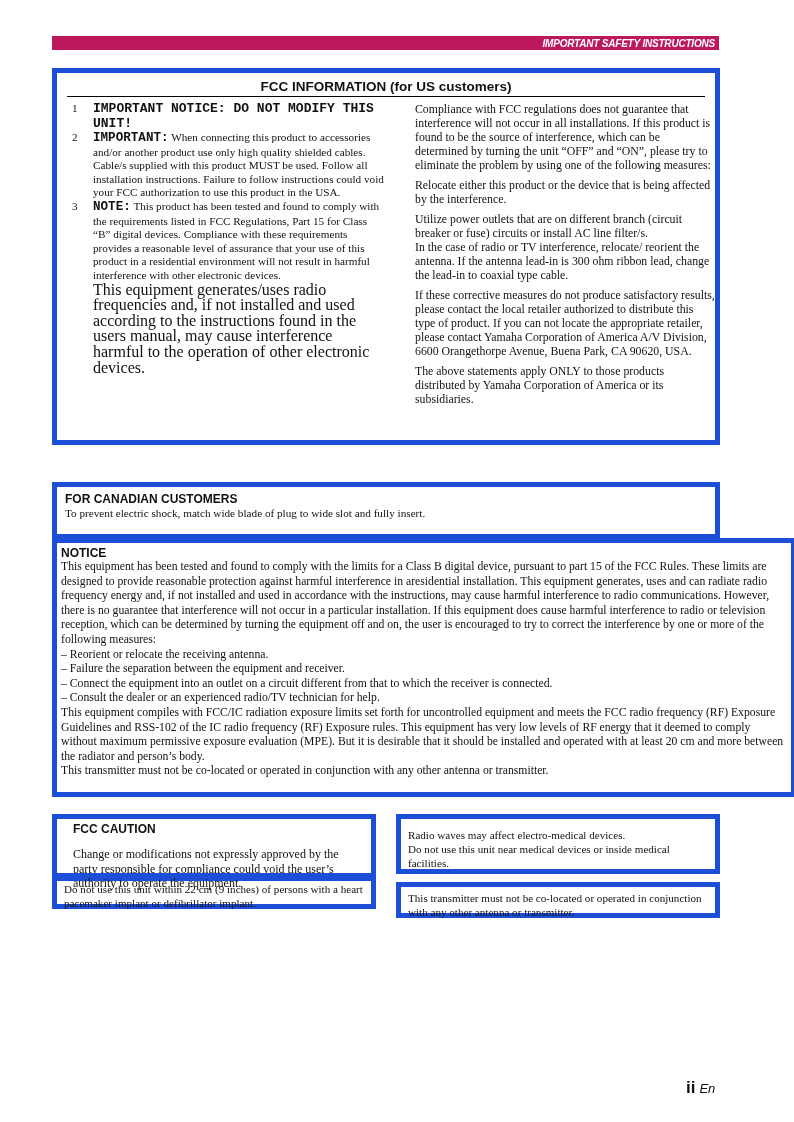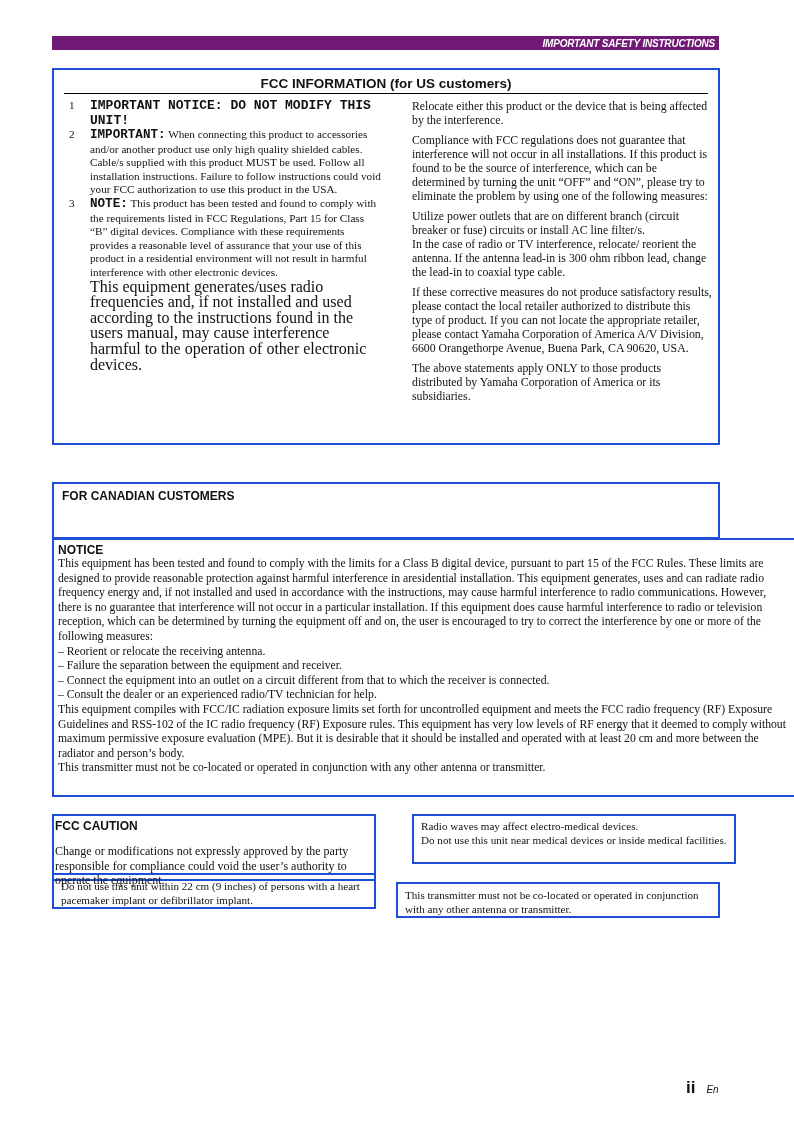--- a/index.html
+++ b/index.html
@@ -1,24 +1,24 @@
 <!DOCTYPE html>
 <html><head>
 <meta charset="utf-8">
 <style>
   html, body { margin:0; padding:0; background:#ffffff; }
   body { width:794px; height:1122px; position:relative; overflow:hidden;
          font-family:"Liberation Serif", serif; color:#111; }
 
-  .header-bar { position:absolute; left:52px; top:36px; width:667px; height:14px; background:#701a75;
+  .header-bar { position:absolute; left:52px; top:36px; width:667px; height:14px; background:#be185d;
                 display:flex; align-items:center; justify-content:flex-end; }
   .header-bar span { color:#fff; font-family:"Liberation Sans", sans-serif; font-weight:bold;
                      font-style:italic; font-size:10px; padding-right:4px; letter-spacing:-0.2px; }
 
-  .box { position:absolute; border:2px solid #1d4ed8; box-sizing:border-box; }
+  .box { position:absolute; border:5px solid #1d4ed8; box-sizing:border-box; }
 
   
   #fcc-box { left:52px; top:68px; width:668px; height:377px; }
   #fcc-title { position:absolute; left:10px; right:10px; top:5px; height:18px; border-bottom:1px solid #000;
                text-align:center; font-family:"Liberation Sans", sans-serif; font-weight:bold; font-size:13.5px; line-height:17px; }
   #fcc-left { position:absolute; left:15px; top:29px; width:312px; font-size:11.2px; line-height:13.6px; }
   #fcc-right { position:absolute; left:358px; top:29px; width:300px; font-size:11.8px; line-height:14px; }
   .item { display:flex; margin-bottom:0; }
   .item .num { width:21px; flex:none; }
   .item .body { flex:1; }
@@ -30,32 +30,32 @@
 
   
   #canada-box { left:52px; top:482px; width:668px; height:57px; padding:5px 8px; }
   .box-heading { font-family:"Liberation Sans", sans-serif; font-weight:bold; font-size:12px; line-height:14px; }
   .small-text { font-size:11.2px; line-height:14.5px; }
 
   
   #notice-box { left:52px; top:538px; width:744px; height:259px; padding:3px 4px; }
   #notice-box .small-text { font-size:11.7px; line-height:14.6px; }
 
-  #caution-box { left:52px; top:814px; width:324px; height:67px; padding:3px 1px; }
+  #caution-box { left:52px; top:814px; width:324px; height:67px; padding:3px 16px; }
   #caution-box .small-text { font-size:12px; line-height:14.5px;margin-top:11px; }
   #pacemaker-box { left:52px; top:873px; width:324px; height:36px; padding:4px 7px; }
   #pacemaker-box .small-text { font-size:11.1px; line-height:14px; }
-  #radio-box { left:396px; top:814px; width:324px; height:50px; padding:3px 7px;margin-left:16px; }
+  #radio-box { left:396px; top:814px; width:324px; height:60px; padding:9px 7px; }
   #radio-box .small-text { font-size:11.1px; line-height:14px; }
   #transmitter-box { left:396px; top:882px; width:324px; height:36px; padding:4px 7px; }
   #transmitter-box .small-text { font-size:11.1px; line-height:14px; }
 
   #page-number { position:absolute; left:686px; top:1078px; font-family:"Liberation Sans", sans-serif; }
   #page-number .pg { font-weight:bold; font-size:17px; }
-  #page-number .lang { font-style:italic; font-size:10px; margin-left:11px; }
+  #page-number .lang { font-style:italic; font-size:13px; margin-left:4px; }
 </style>
 </head>
 <body>
 
 <div class="header-bar">
   <span>IMPORTANT SAFETY INSTRUCTIONS</span>
 </div>
 
 <div class="box" id="fcc-box">
   <div id="fcc-title">FCC INFORMATION (for US customers)</div>
@@ -78,31 +78,32 @@
       <span class="num">3</span>
       <div class="body">
         <b>NOTE:</b>
         <span>This product has been tested and found to comply with the requirements listed in FCC Regulations, Part 15 for Class “B” digital devices. Compliance with these requirements provides a reasonable level of assurance that your use of this product in a residential environment will not result in harmful interference with other electronic devices.</span><br>
         <span class="lead">This equipment generates/uses radio frequencies and, if not installed and used according to the instructions found in the users manual, may cause interference harmful to the operation of other electronic devices.</span>
       </div>
     </div>
   </div>
 
   <div id="fcc-right">
+    <p>Compliance with FCC regulations does not guarantee that interference will not occur in all installations. If this product is found to be the source of interference, which can be determined by turning the unit “OFF” and “ON”, please try to eliminate the problem by using one of the following measures:</p>
     <p>Relocate either this product or the device that is being affected by the interference.</p>
-    <p>Compliance with FCC regulations does not guarantee that interference will not occur in all installations. If this product is found to be the source of interference, which can be determined by turning the unit “OFF” and “ON”, please try to eliminate the problem by using one of the following measures:</p>
     <p class="tight">Utilize power outlets that are on different branch (circuit breaker or fuse) circuits or install AC line filter/s.</p>
     <p>In the case of radio or TV interference, relocate/ reorient the antenna. If the antenna lead-in is 300 ohm ribbon lead, change the lead-in to coaxial type cable.</p>
     <p>If these corrective measures do not produce satisfactory results, please contact the local retailer authorized to distribute this type of product. If you can not locate the appropriate retailer, please contact Yamaha Corporation of America A/V Division, 6600 Orangethorpe Avenue, Buena Park, CA 90620, USA.</p>
     <p>The above statements apply ONLY to those products distributed by Yamaha Corporation of America or its subsidiaries.</p>
   </div>
 </div>
 
 <div class="box" id="canada-box">
   <div class="box-heading">FOR CANADIAN CUSTOMERS</div>
+  <div class="small-text">To prevent electric shock, match wide blade of plug to wide slot and fully insert.</div>
 </div>
 
 <div class="box" id="notice-box">
   <div class="box-heading">NOTICE</div>
   <div class="small-text">This equipment has been tested and found to comply with the limits for a Class B digital device, pursuant to part 15 of the FCC Rules. These limits are designed to provide reasonable protection against harmful interference in aresidential installation. This equipment generates, uses and can radiate radio frequency energy and, if not installed and used in accordance with the instructions, may cause harmful interference to radio communications. However, there is no guarantee that interference will not occur in a particular installation. If this equipment does cause harmful interference to radio or television reception, which can be determined by turning the equipment off and on, the user is encouraged to try to correct the interference by one or more of the following measures:</div>
   <div class="small-text">– Reorient or relocate the receiving antenna.</div>
   <div class="small-text">– Failure the separation between the equipment and receiver.</div>
   <div class="small-text">– Connect the equipment into an outlet on a circuit different from that to which the receiver is connected.</div>
   <div class="small-text">– Consult the dealer or an experienced radio/TV technician for help.</div>
   <div class="small-text">This equipment compiles with FCC/IC radiation exposure limits set forth for uncontrolled equipment and meets the FCC radio frequency (RF) Exposure Guidelines and RSS-102 of the IC radio frequency (RF) Exposure rules. This equipment has very low levels of RF energy that it deemed to comply without maximum permissive exposure evaluation (MPE). But it is desirable that it should be installed and operated with at least 20 cm and more between the radiator and person’s body.</div>

